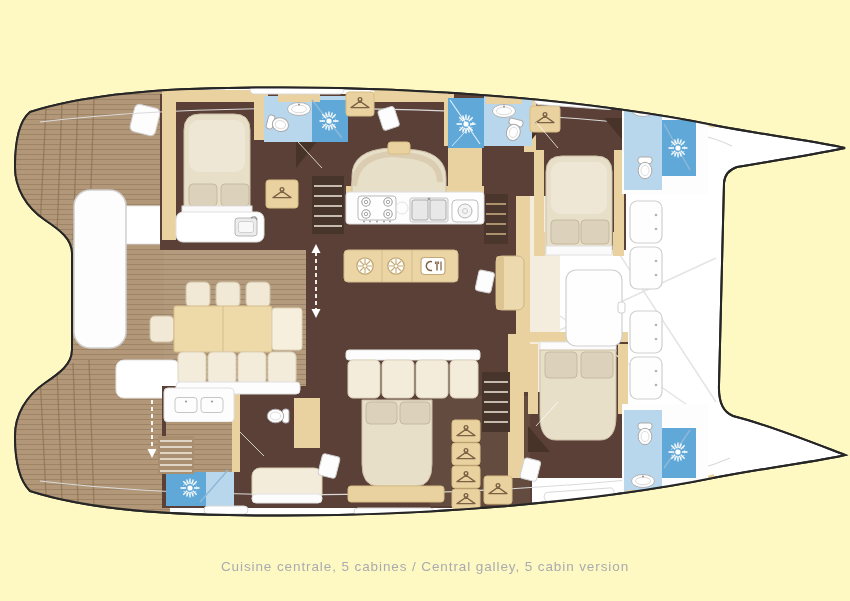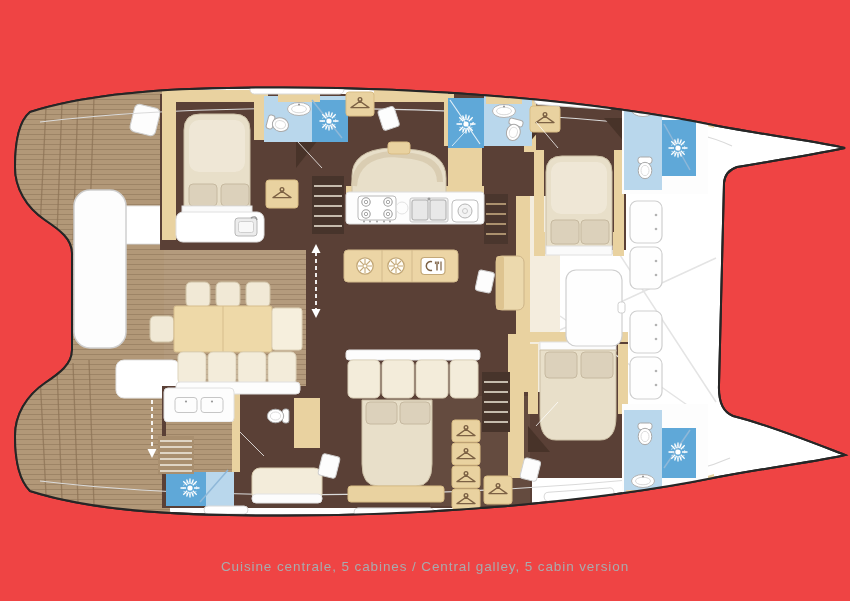--- a/index.html
+++ b/index.html
@@ -14,21 +14,21 @@
     --bed-cream:#e8dfc9;
     --linen:#dcd1bb;
     --counter-white:#fdfdfd;
     --tile-light:#b9d7ec;
     --tile-shower:#5fa8d8;
     --glass-blue:#8fb8d8;
     --border-gray:#cfcfcf;
     --caption-gray:#a9abae;
   }
   html,body{margin:0;padding:0;background:#fff;}
-  .stage{position:relative;width:850px;height:601px;background:#ef4444;overflow:hidden;
+  .stage{position:relative;width:850px;height:601px;background:#fef9c3;overflow:hidden;
          font-family:"Liberation Sans", sans-serif;}
   svg{display:block}
   .caption{font-family:"Liberation Sans", sans-serif;font-size:13.5px;letter-spacing:.9px;
            fill:var(--caption-gray);}
 </style>
 </head>
 <body>
 
 <div class="stage">
 <svg width="850" height="601" viewBox="0 0 850 601">

